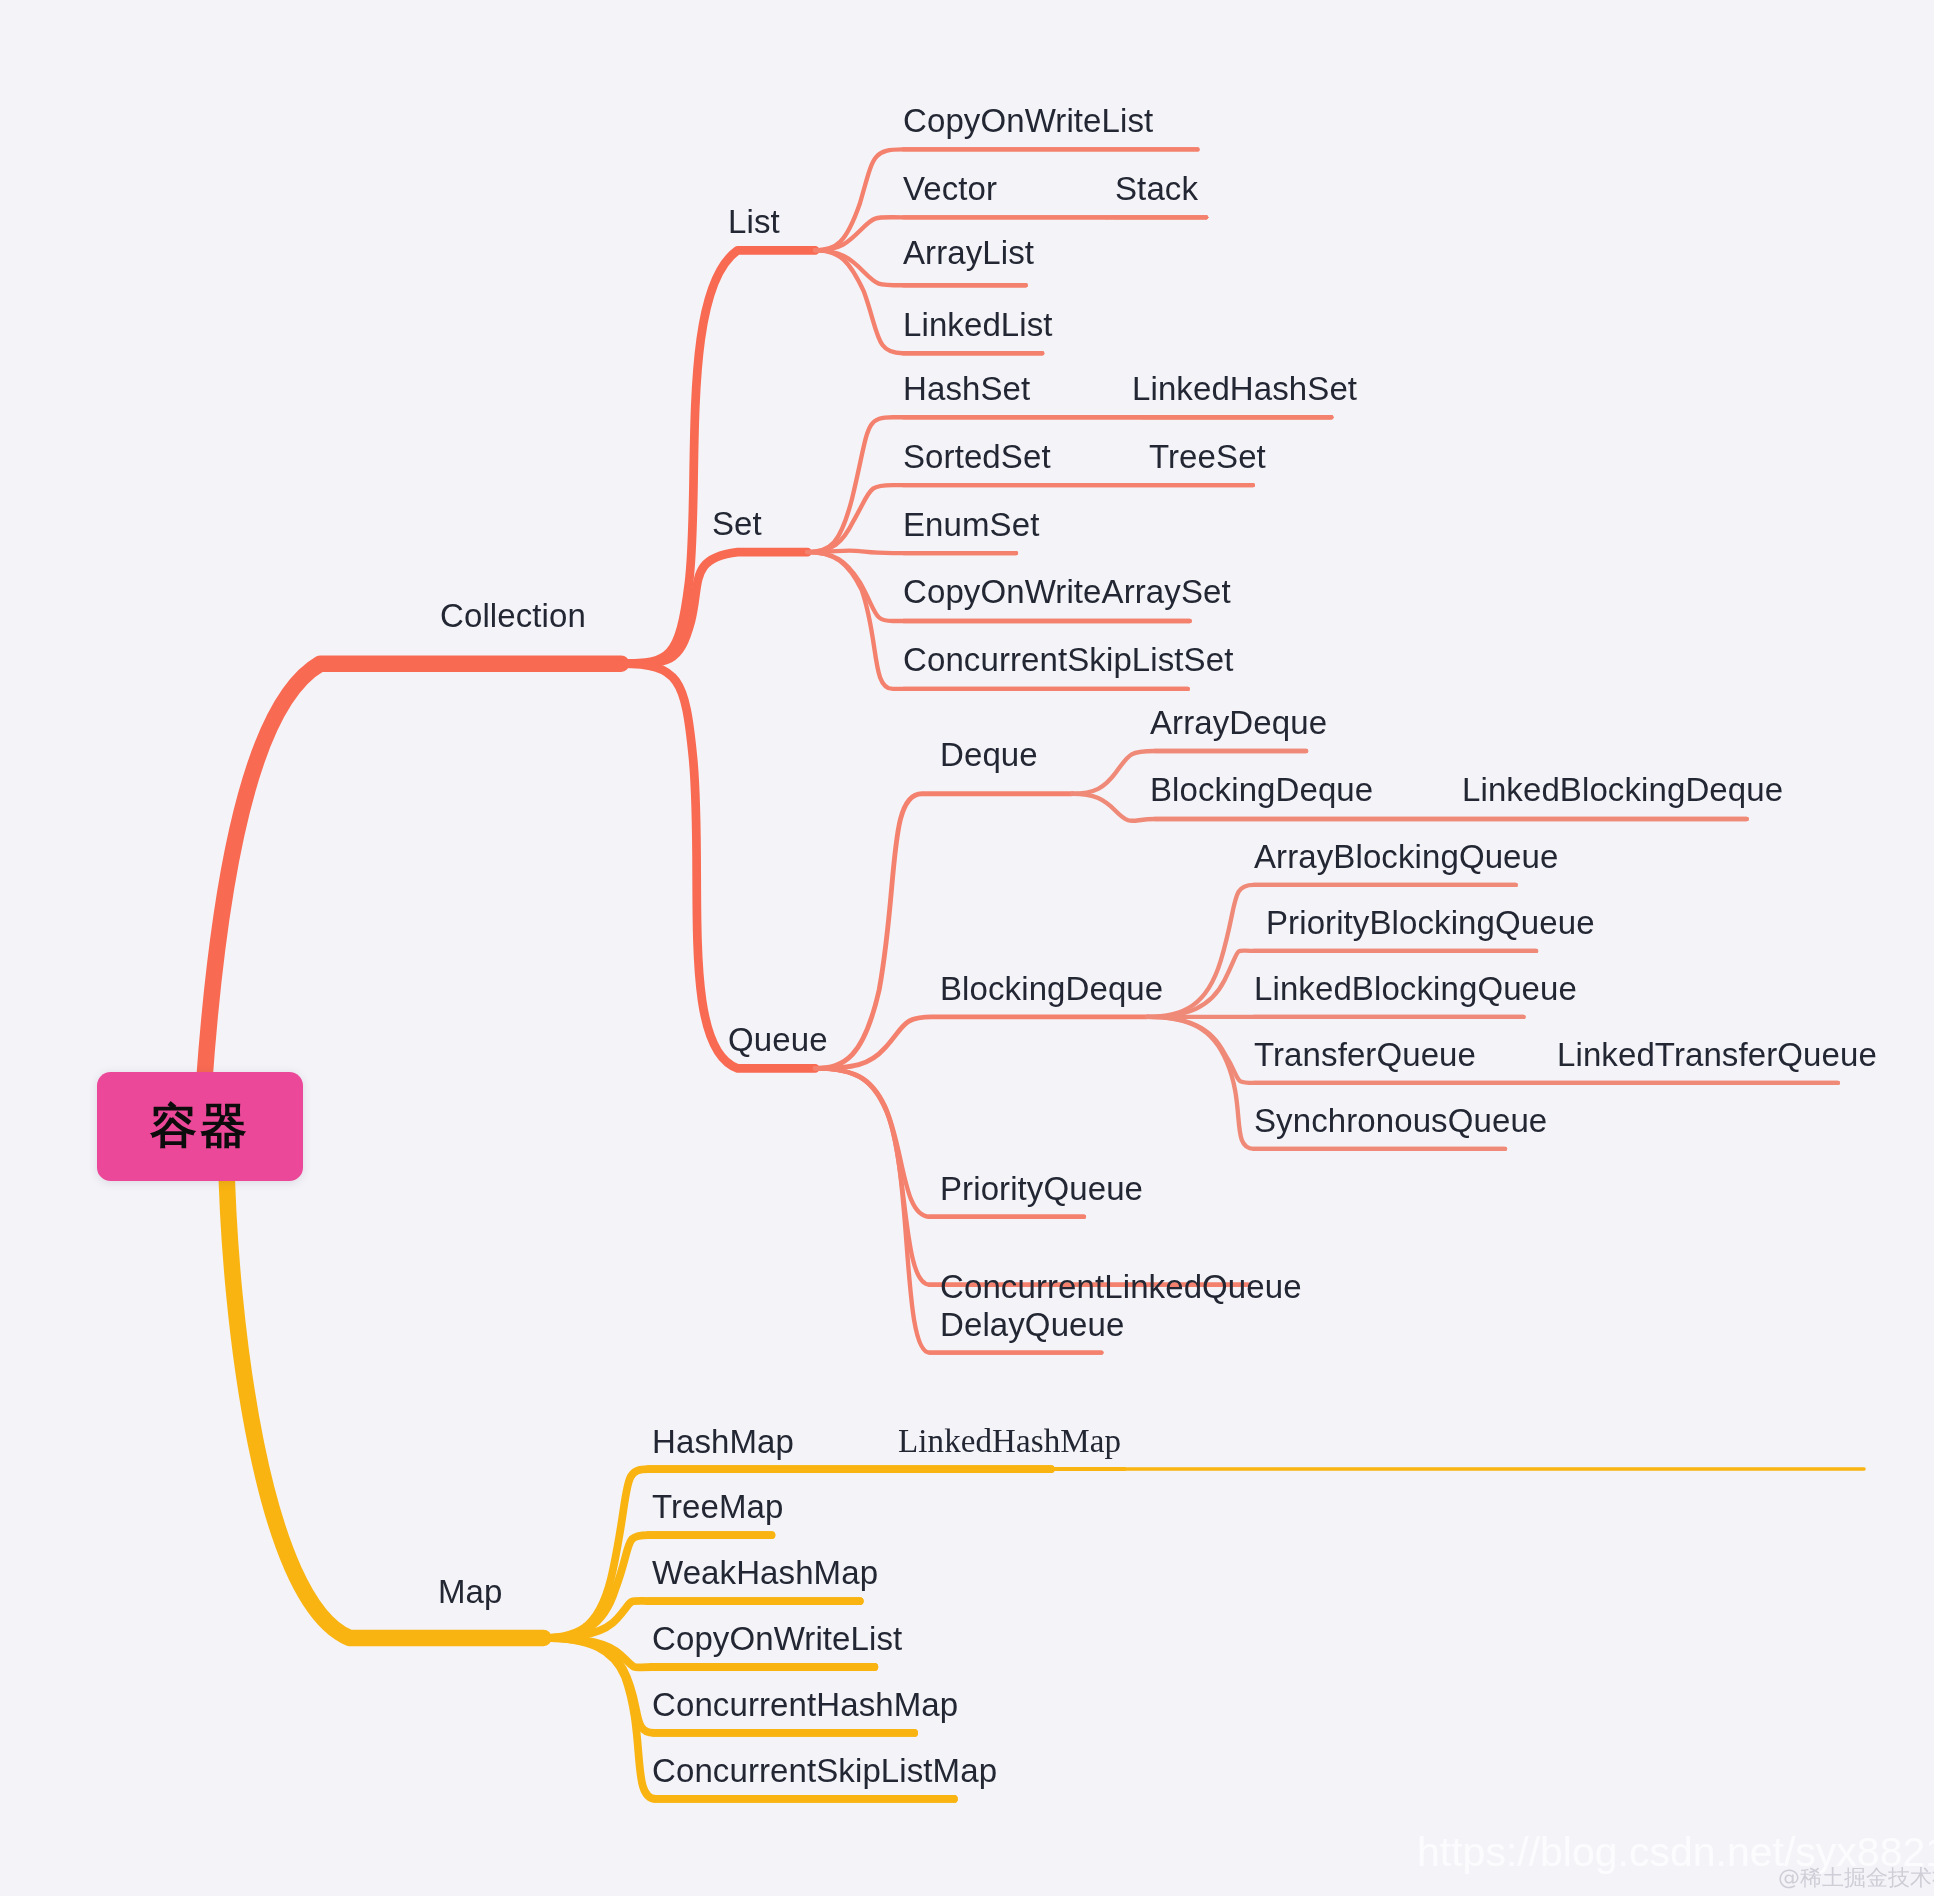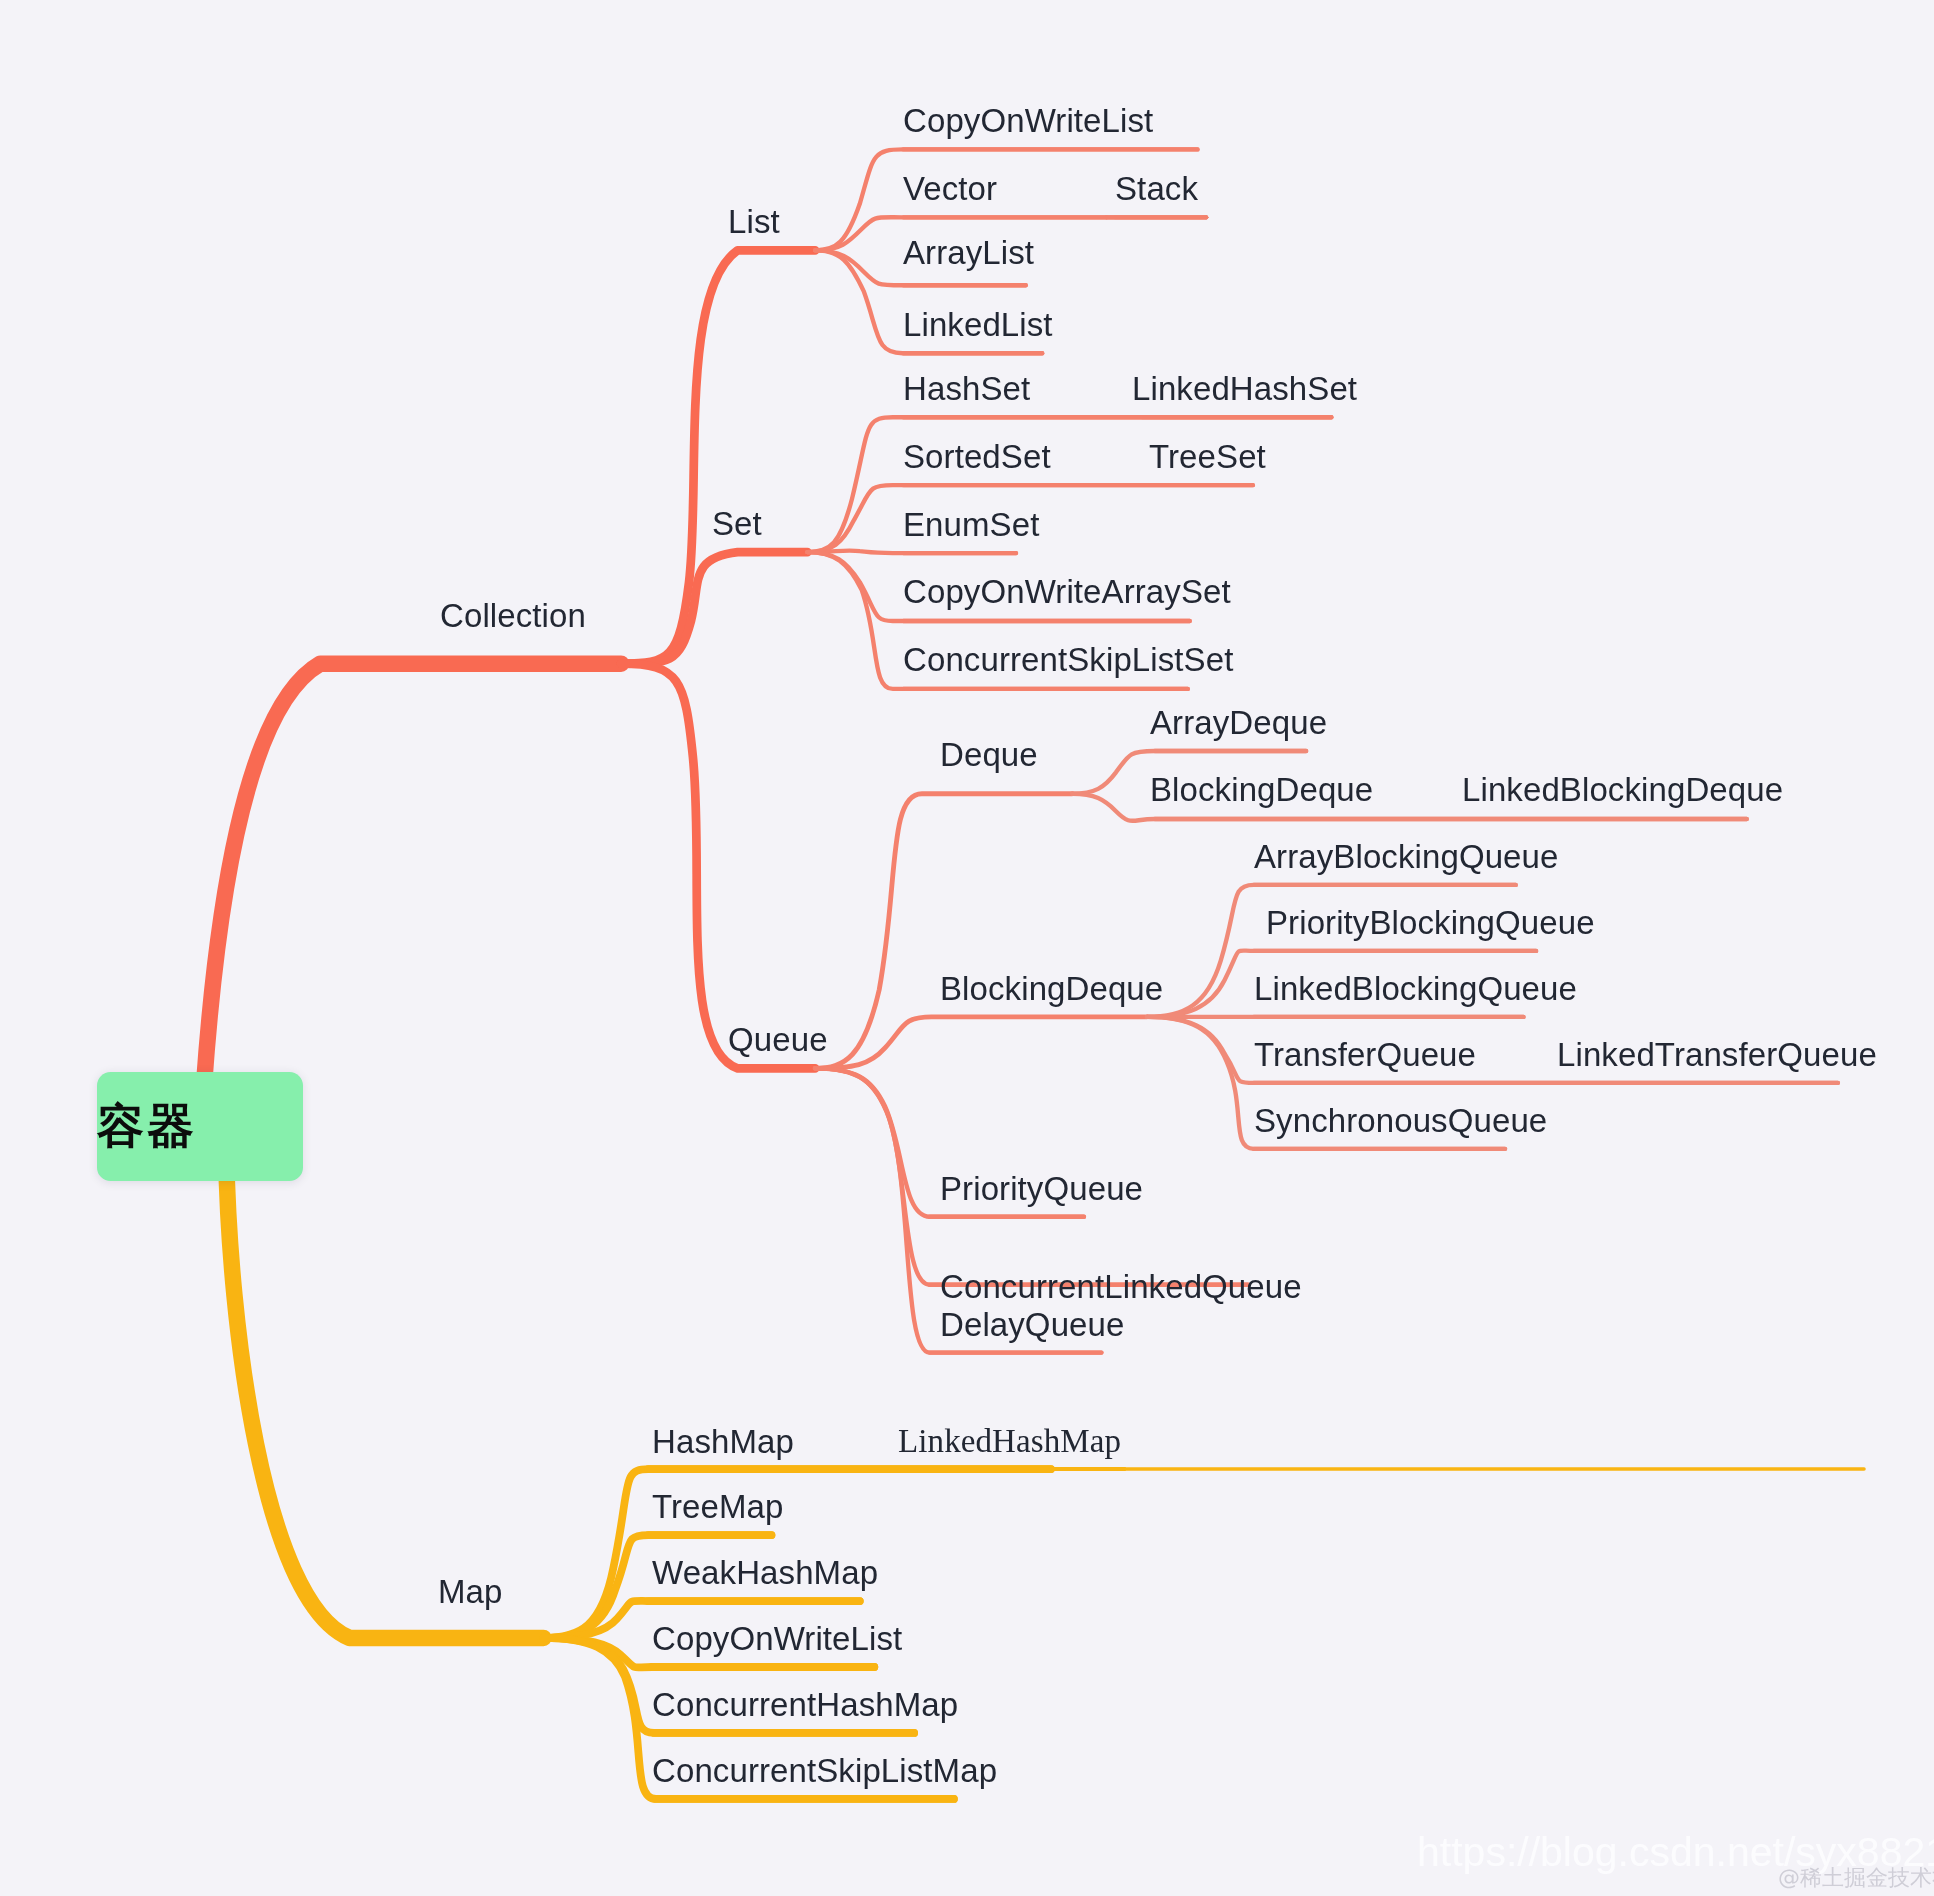--- a/index.html
+++ b/index.html
@@ -28,25 +28,26 @@
     white-space: nowrap;
     color: #222733;
     line-height: 1;
   }
   .node-l1, .node-l2, .node-l3, .node-l4 {
     font-size: 33px;
     letter-spacing: 0.1px;
   }
   .root-node {
     position: absolute;
-    background: #86efac;
+    background: #ec4899;
     border-radius: 13.6px;
     box-shadow: 0 1.9px 9.7px rgba(30,20,60,0.10);
     display: flex;
     align-items: center;
+    justify-content: center;
   }
   .root-label {
     font-family: "DejaVu Sans", sans-serif;
     font-weight: bold;
     font-size: 47px;
     color: #0c0c0c;
     letter-spacing: 2.9px;
   }
   .watermark-url {
     position: absolute;

